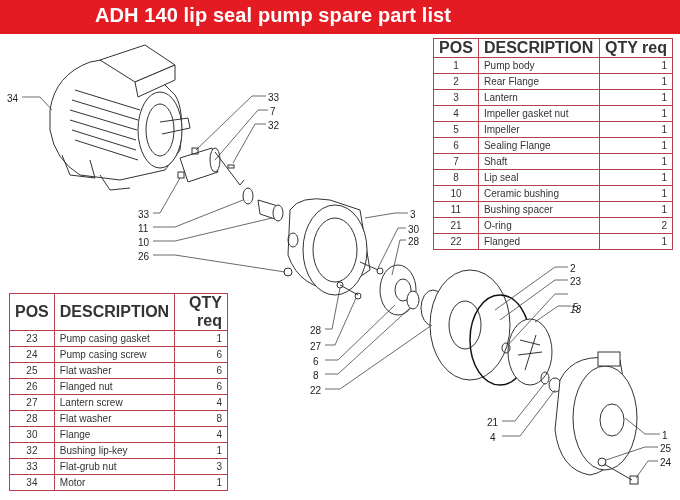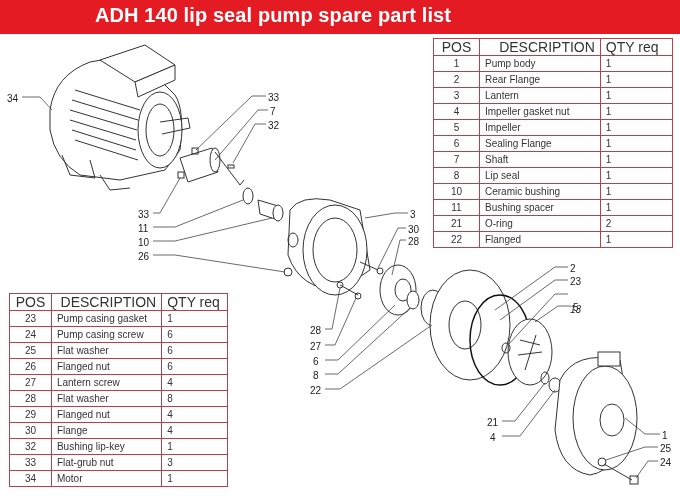--- a/index.html
+++ b/index.html
@@ -1,24 +1,24 @@
 <!DOCTYPE html>
 <html><head>
 <meta charset="utf-8">
 <style>
   html, body { margin:0; padding:0; }
   body { width:680px; height:500px; background:#fff; position:relative; overflow:hidden; font-family:"Liberation Sans", sans-serif; }
   .banner { position:absolute; left:0; top:0; width:680px; height:34px; background:#e51b23; }
   .banner-title { position:absolute; left:95px; top:4px; color:#fff; font-weight:bold; font-size:20px; letter-spacing:0.1px; }
   table.parts { position:absolute; border-collapse:collapse; font-size:10px; color:#333; background:#fff; }
   table.parts td, table.parts th { border:1px solid #b5414a; height:15px; padding:0 5px; font-weight:normal; }
-  table.parts th { font-size:14px; }
+  table.parts th { font-size:16px;font-weight:bold; }
   table.parts td.pos, table.parts th.pos { text-align:center; }
-  table.parts td.qty, table.parts th.qty { text-align:left; }
-  table.parts th.desc { text-align:right; }
+  table.parts td.qty, table.parts th.qty { text-align:right; }
+  table.parts th.desc { text-align:left; }
   #table-right { left:433px; top:38px; width:240px; }
   #table-left { left:9px; top:293px; width:219px; }
   .callout { position:absolute; font-size:10px; color:#222; }
   svg.diagram { position:absolute; left:0; top:0; }
 </style>
 </head>
 <body>
 
 <div class="banner">
   <div class="banner-title">ADH 140 lip seal pump spare part list</div>
@@ -257,25 +257,20 @@
         <td class="pos">27</td>
         <td>Lantern screw</td>
         <td class="qty">4</td>
       </tr>
       <tr>
         <td class="pos">28</td>
         <td>Flat washer</td>
         <td class="qty">8</td>
       </tr>
       <tr>
-        <td class="pos">29</td>
-        <td>Flanged nut</td>
-        <td class="qty">4</td>
-      </tr>
-      <tr>
         <td class="pos">30</td>
         <td>Flange</td>
         <td class="qty">4</td>
       </tr>
       <tr>
         <td class="pos">32</td>
         <td>Bushing lip-key</td>
         <td class="qty">1</td>
       </tr>
       <tr>

